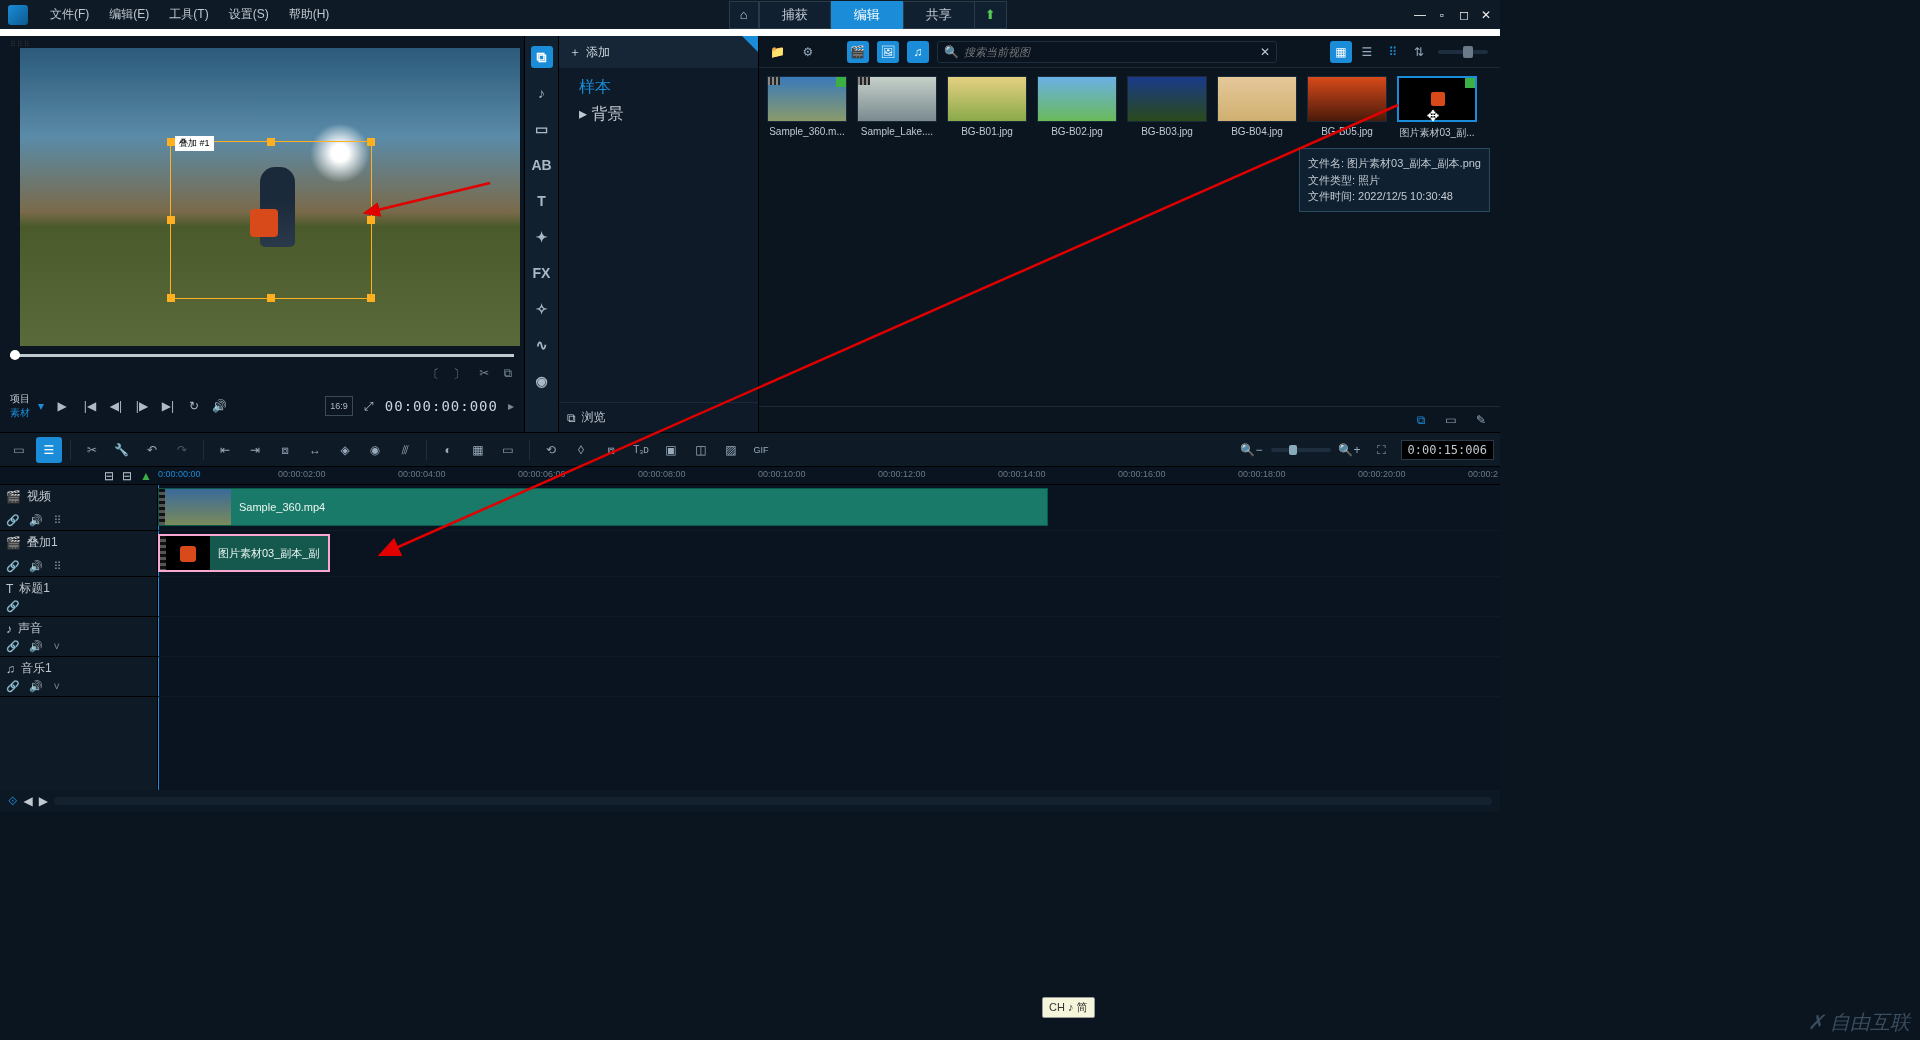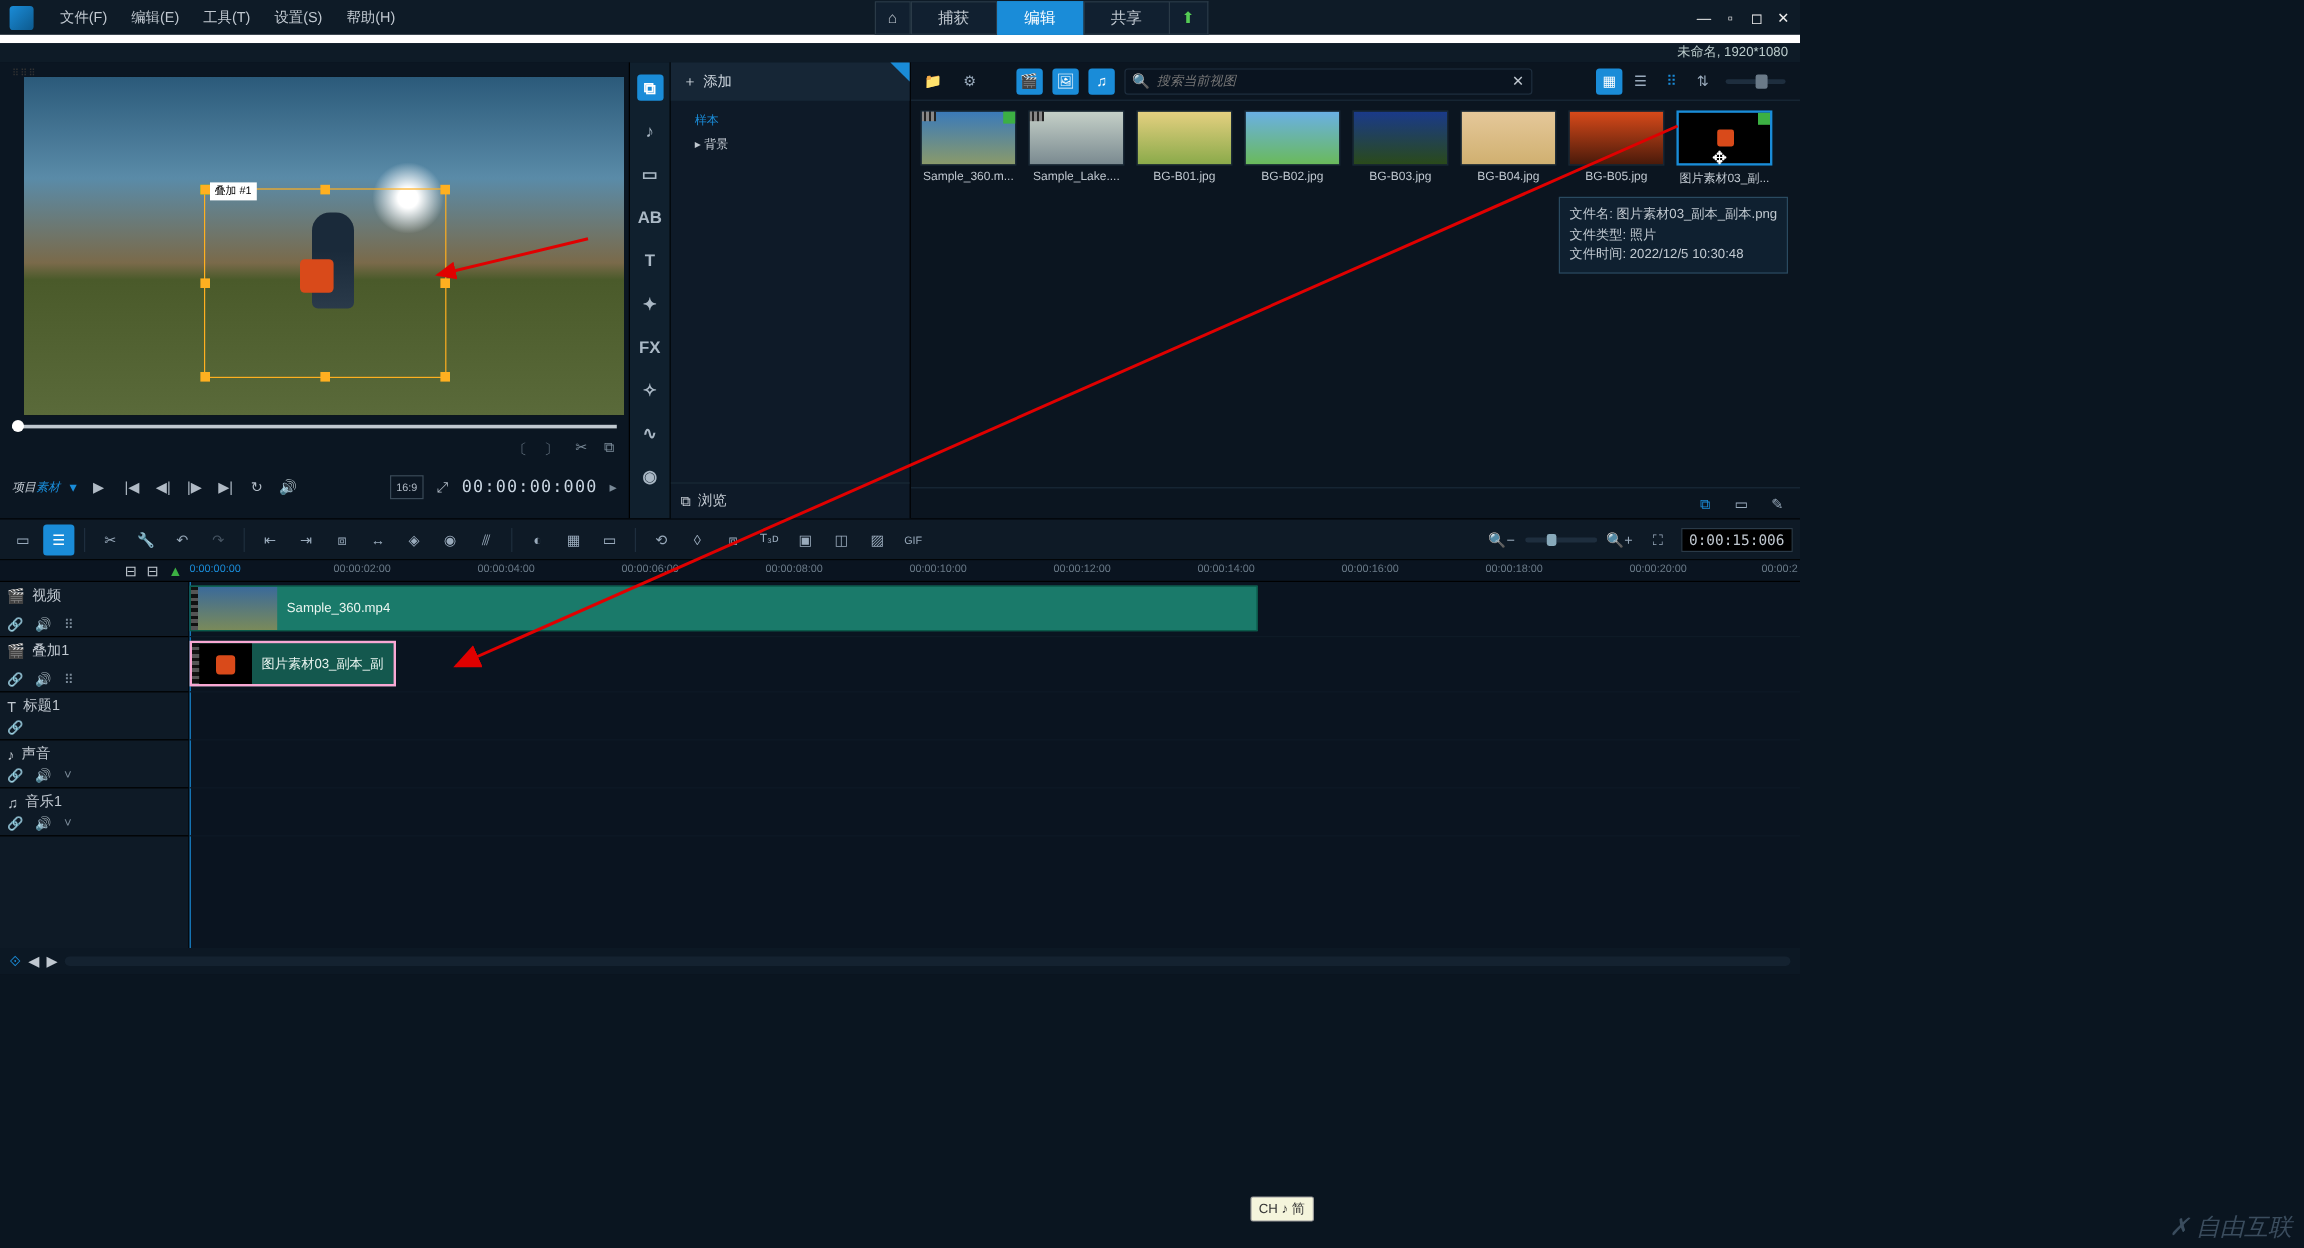--- a/index.html
+++ b/index.html
@@ -31,36 +31,36 @@
 .sel-box .h0{top:-4px;left:-4px;} .sel-box .h1{top:-4px;left:calc(50% - 4px);} .sel-box .h2{top:-4px;right:-4px;}
 .sel-box .h3{top:calc(50% - 4px);left:-4px;} .sel-box .h4{top:calc(50% - 4px);right:-4px;}
 .sel-box .h5{bottom:-4px;left:-4px;} .sel-box .h6{bottom:-4px;left:calc(50% - 4px);} .sel-box .h7{bottom:-4px;right:-4px;}
 .sel-box .corner{position:absolute;top:-4px;left:-4px;width:8px;height:8px;background:#6dd400;}
 .sel-label{position:absolute;top:88px;left:155px;background:#fff;color:#000;font-size:9px;padding:1px 4px;}
 .ov-icon{position:absolute;top:54%;left:46%;width:28px;height:28px;background:#d94a1a;border-radius:4px;}
 .preview-seek { height: 20px; padding: 8px 6px 0; }
 .seek-track { height:3px; background:#c0c8d0; position:relative; }
 .seek-thumb { position:absolute; top:-4px; left:0; width:10px; height:10px; border-radius:50%; background:#fff; }
 .preview-ctrl { height: 44px; display:flex; align-items:center; padding: 0 6px; gap:6px; }
-.pc-left { display:flex; font-size:10px; align-items:flex-end; margin-right:2px;font-style:italic;}
+.pc-left { display:flex; flex-direction:column; font-size:10px; align-items:flex-end; margin-right:2px;}
 .pc-btn { width:20px; height:20px; display:flex;align-items:center;justify-content:center; color:#b0bac5; }
 .pc-btn.play { width:24px;height:24px;border-radius:3px; }
 .timecode { font-family: monospace; font-size: 14px; color:#c8d4e0; letter-spacing:1px; margin-left:auto; margin-right:4px;text-align:center;}
 
 
 .media-pane { flex:1; display:flex; flex-direction:column; background:#0d1824; border-left:1px solid #000;}
 .media-top { display:flex; height:100%; }
 .side-icons { width:34px; background:#10202e; display:flex; flex-direction:column; align-items:center; gap:14px; padding-top:10px; border-right:1px solid #000;}
 .side-icon { width:22px; height:22px; display:flex;align-items:center;justify-content:center;color:#aab8c5;font-size:14px;font-weight:bold;}
 .side-icon.active { background:#1a8cd8; color:#fff; border-radius:3px; }
 .tree-col { width:200px; background:#0e1a28; border-right:1px solid #000; position:relative;}
 .tree-head { height:32px; display:flex; align-items:center; background:#162636; position:relative;}
 .add-btn { padding:0 10px; display:flex; align-items:center; gap:5px; color:#d0d8e0;}
 .corner-flag{position:absolute;top:0;right:0;width:0;height:0;border-style:solid;border-width:0 16px 16px 0;border-color:transparent #1a8cd8 transparent transparent;}
-.tree-body { padding:6px 10px; font-size:10px; }
+.tree-body { padding:6px 10px; font-size:16px; }
 .tree-item { padding:3px 0 3px 10px; }
 .tree-item.sel { color:#1a8cd8; }
 .browse-row { position:absolute; bottom:0; left:0; right:0; height:30px; display:flex; align-items:center; padding:0 8px; gap:6px; border-top:1px solid #1a2a38;}
 
 .lib-col { flex:1; display:flex; flex-direction:column; background:#0b1520;}
 .lib-toolbar { height:32px; display:flex; align-items:center; padding:0 8px; gap:8px; border-bottom:1px solid #1a2a38;}
 .lib-tool { width:22px; height:22px; display:flex;align-items:center;justify-content:center; color:#9ab; border-radius:3px;}
 .lib-tool.active { background:#1a8cd8; color:#fff;}
 .lib-tool.vactive{ color:#1a8cd8;}
 .search { flex:0 0 340px; height:22px; background:#0a1420; border:1px solid #1e2e3e; border-radius:3px; display:flex; align-items:center; padding:0 6px; gap:5px;}
@@ -139,21 +139,20 @@
       <div class="top-tab home" style="color:#5c5;border-left:none;">⬆</div>
     </div>
     <div class="spacer"></div>
     <div class="winbtns">
       <div class="winbtn">—</div>
       <div class="winbtn">▫</div>
       <div class="winbtn">◻</div>
       <div class="winbtn">✕</div>
     </div>
   </div>
-  <div style="height:16px;background:#0e1b27;text-align:right;padding:0 10px;"><span class="title-right">未命名, 1920*1080</span></div>
 
   <div class="main">
 
     <div class="preview-pane">
       <div class="preview-grip">⠿⠿⠿</div>
       <div class="preview-canvas">
         <div class="sky"></div>
           <div class="sun"></div>
           <div class="person"></div>
         <div class="ov-icon"></div>

